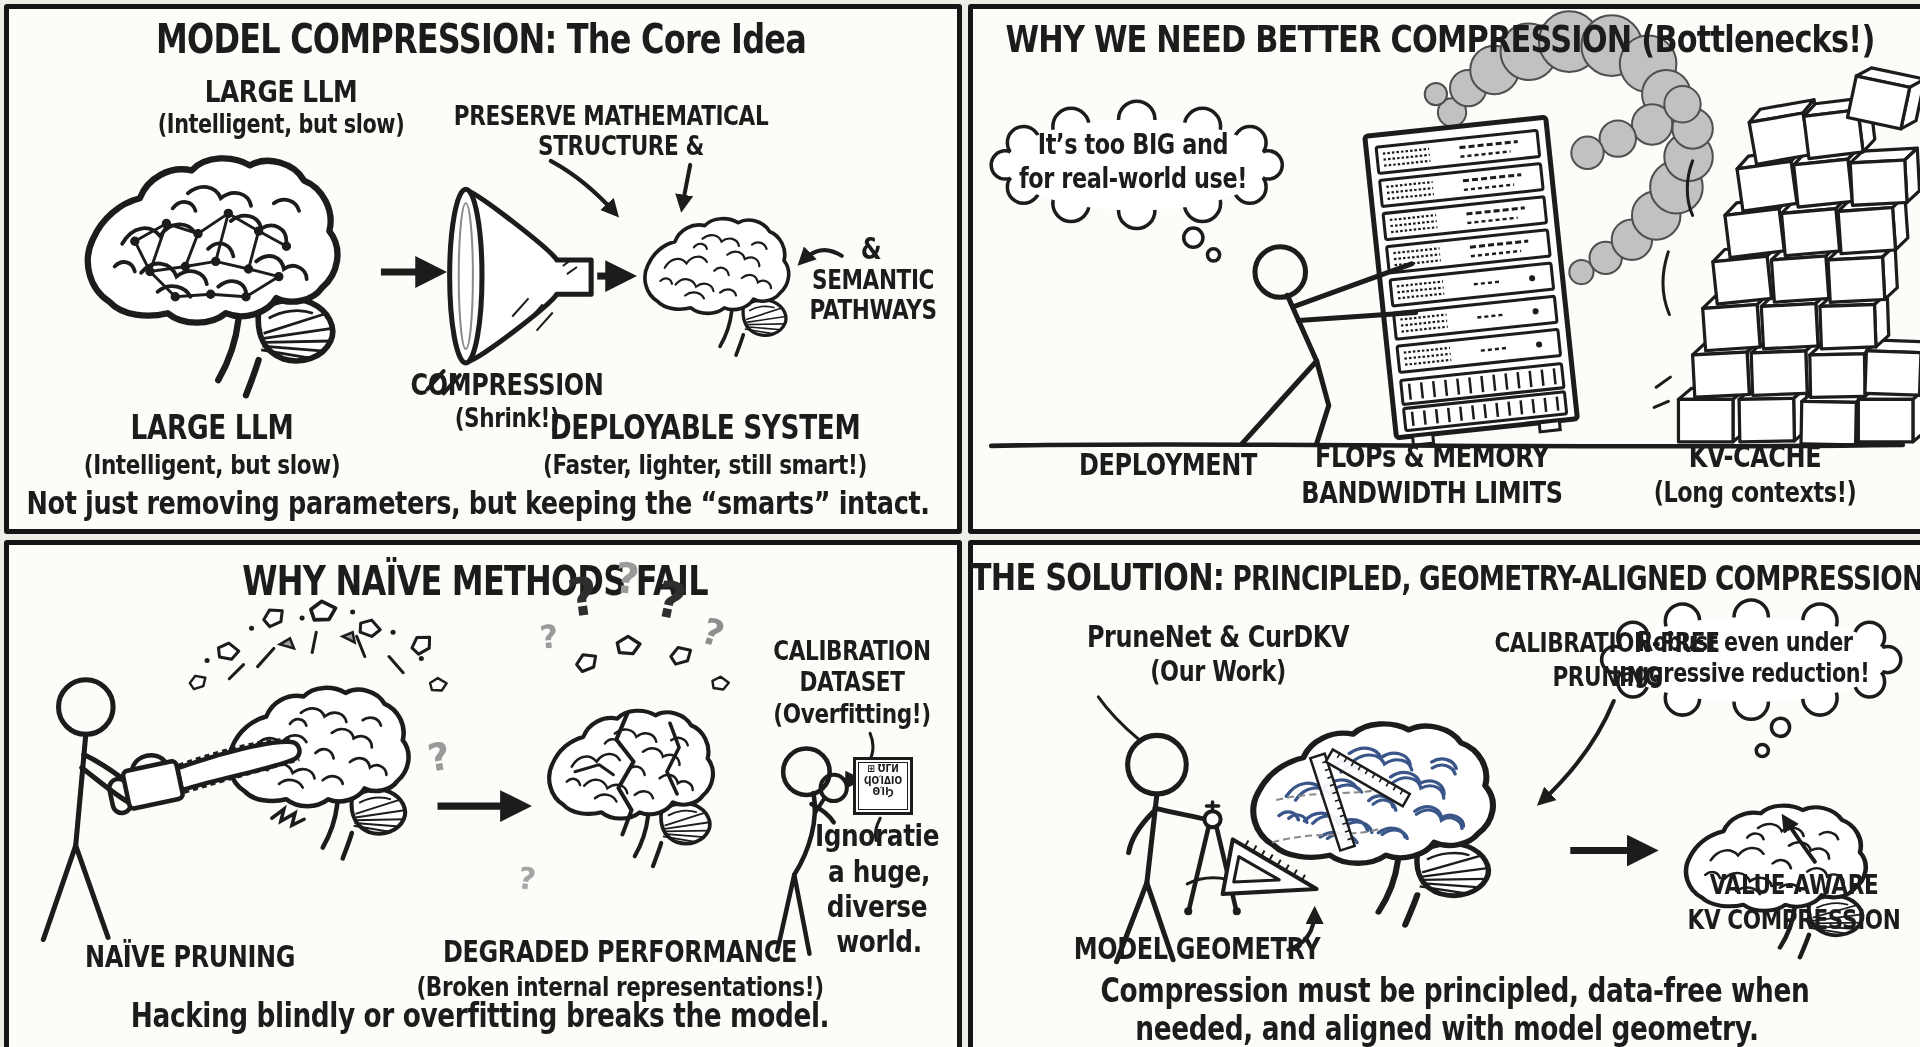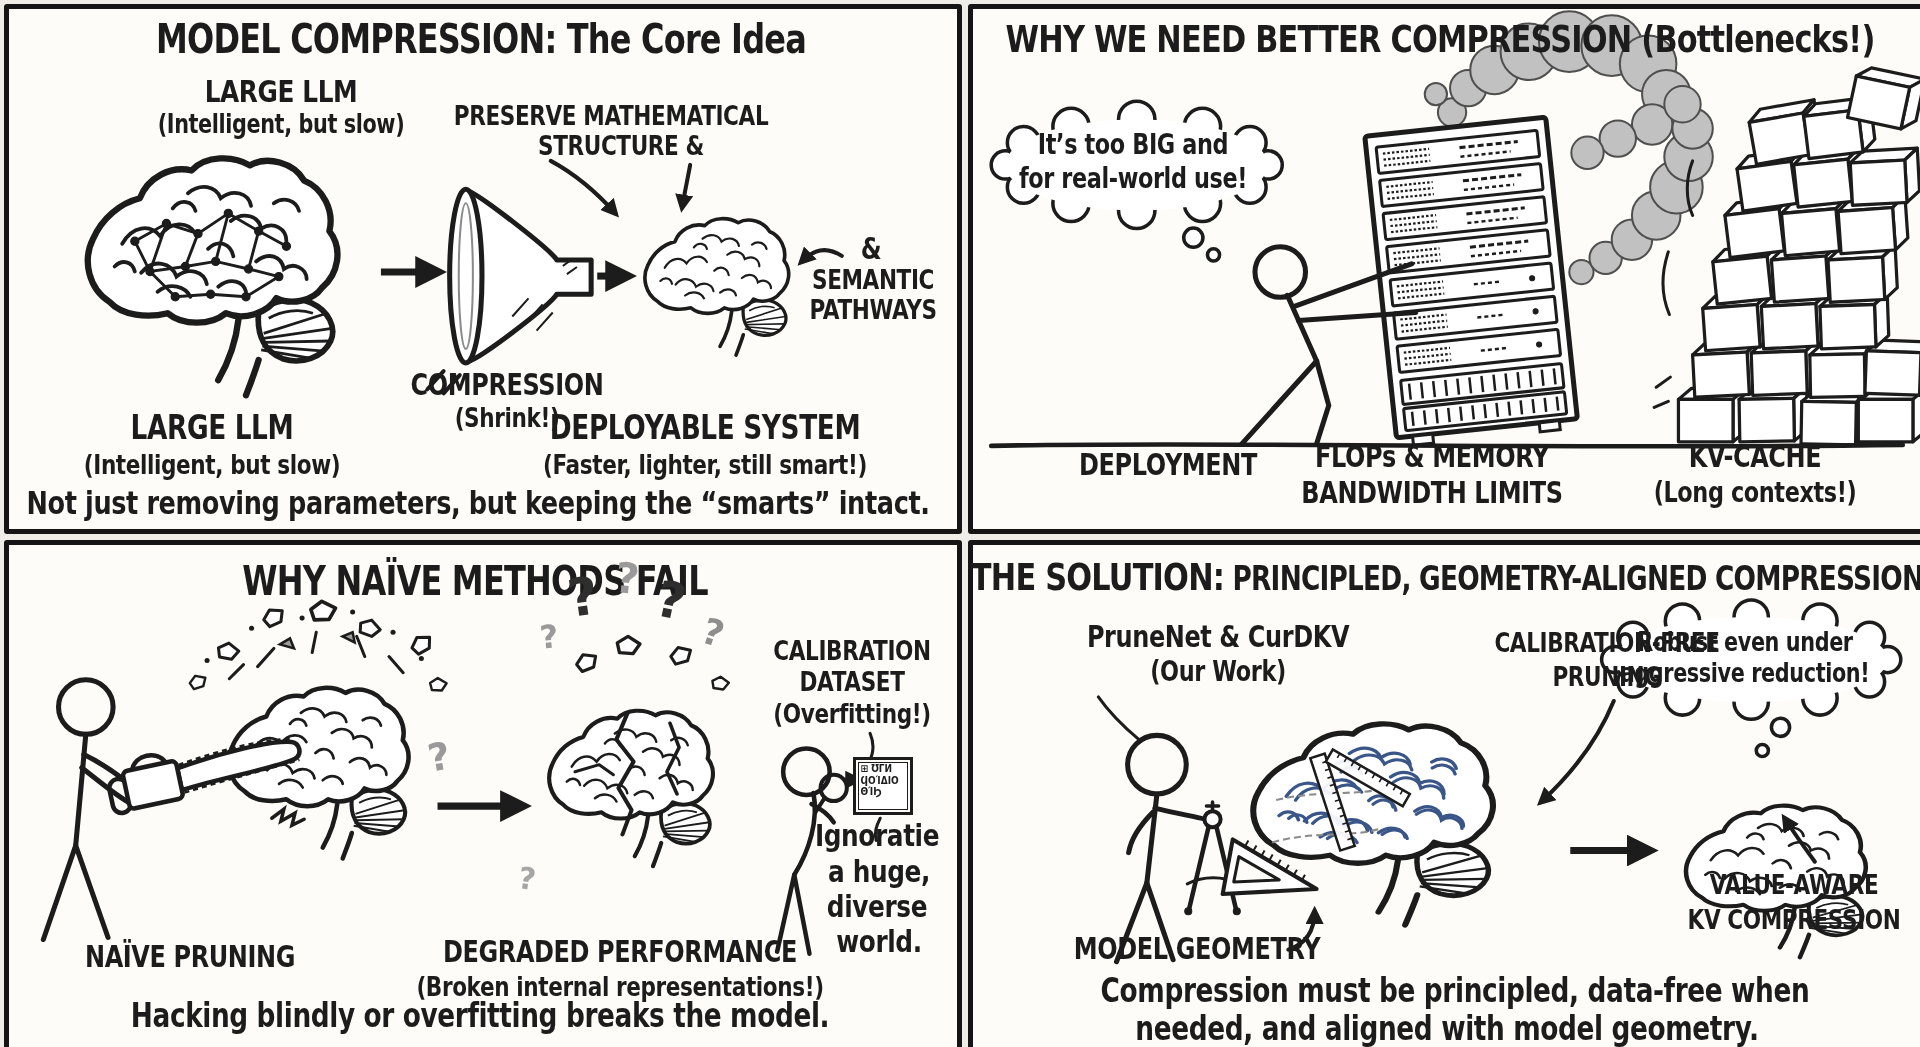--- a/index.html
+++ b/index.html
@@ -4,21 +4,21 @@
 <style>
   html,body{margin:0;padding:0;background:#efede8;font-family:"DejaVu Sans","Liberation Sans",sans-serif;}
   .page{position:relative;width:1920px;height:1047px;background:#efede8;overflow:hidden;}
   .panel{position:absolute;background:#fdfcf8;border:5px solid #151515;border-radius:3px;}
   .art{position:absolute;left:0;top:0;width:100%;height:100%;display:block;}
   .lbl{position:absolute;transform:translate(-50%,-50%) scaleX(0.8);transform-origin:center;
        white-space:nowrap;color:#1c1c1c;font-weight:bold;letter-spacing:-0.5px;text-align:center;line-height:1;}
   .title{letter-spacing:-1px;}
   .qm{position:absolute;font-weight:bold;line-height:1;transform:translate(-50%,-50%) rotate(var(--r,0deg));}
   .databox{position:absolute;border:3px solid #1c1c1c;box-shadow:inset 0 0 0 2px #fdfcf8,inset 0 0 0 3px #1c1c1c;
-       background:#fff;color:#1c1c1c;font-weight:bold;font-size:10px;line-height:1.15;
+       background:#fff;color:#1c1c1c;font-weight:bold;font-size:10px;line-height:1.15;text-align:center;
        padding:3px 2px;letter-spacing:0;}
   .databox div{white-space:nowrap;transform:scaleX(.9);}
   svg{overflow:visible;}
 </style>
 </head>
 <body>
 
 <div class="page">
 
 <svg width="0" height="0" style="position:absolute" aria-hidden="true">

